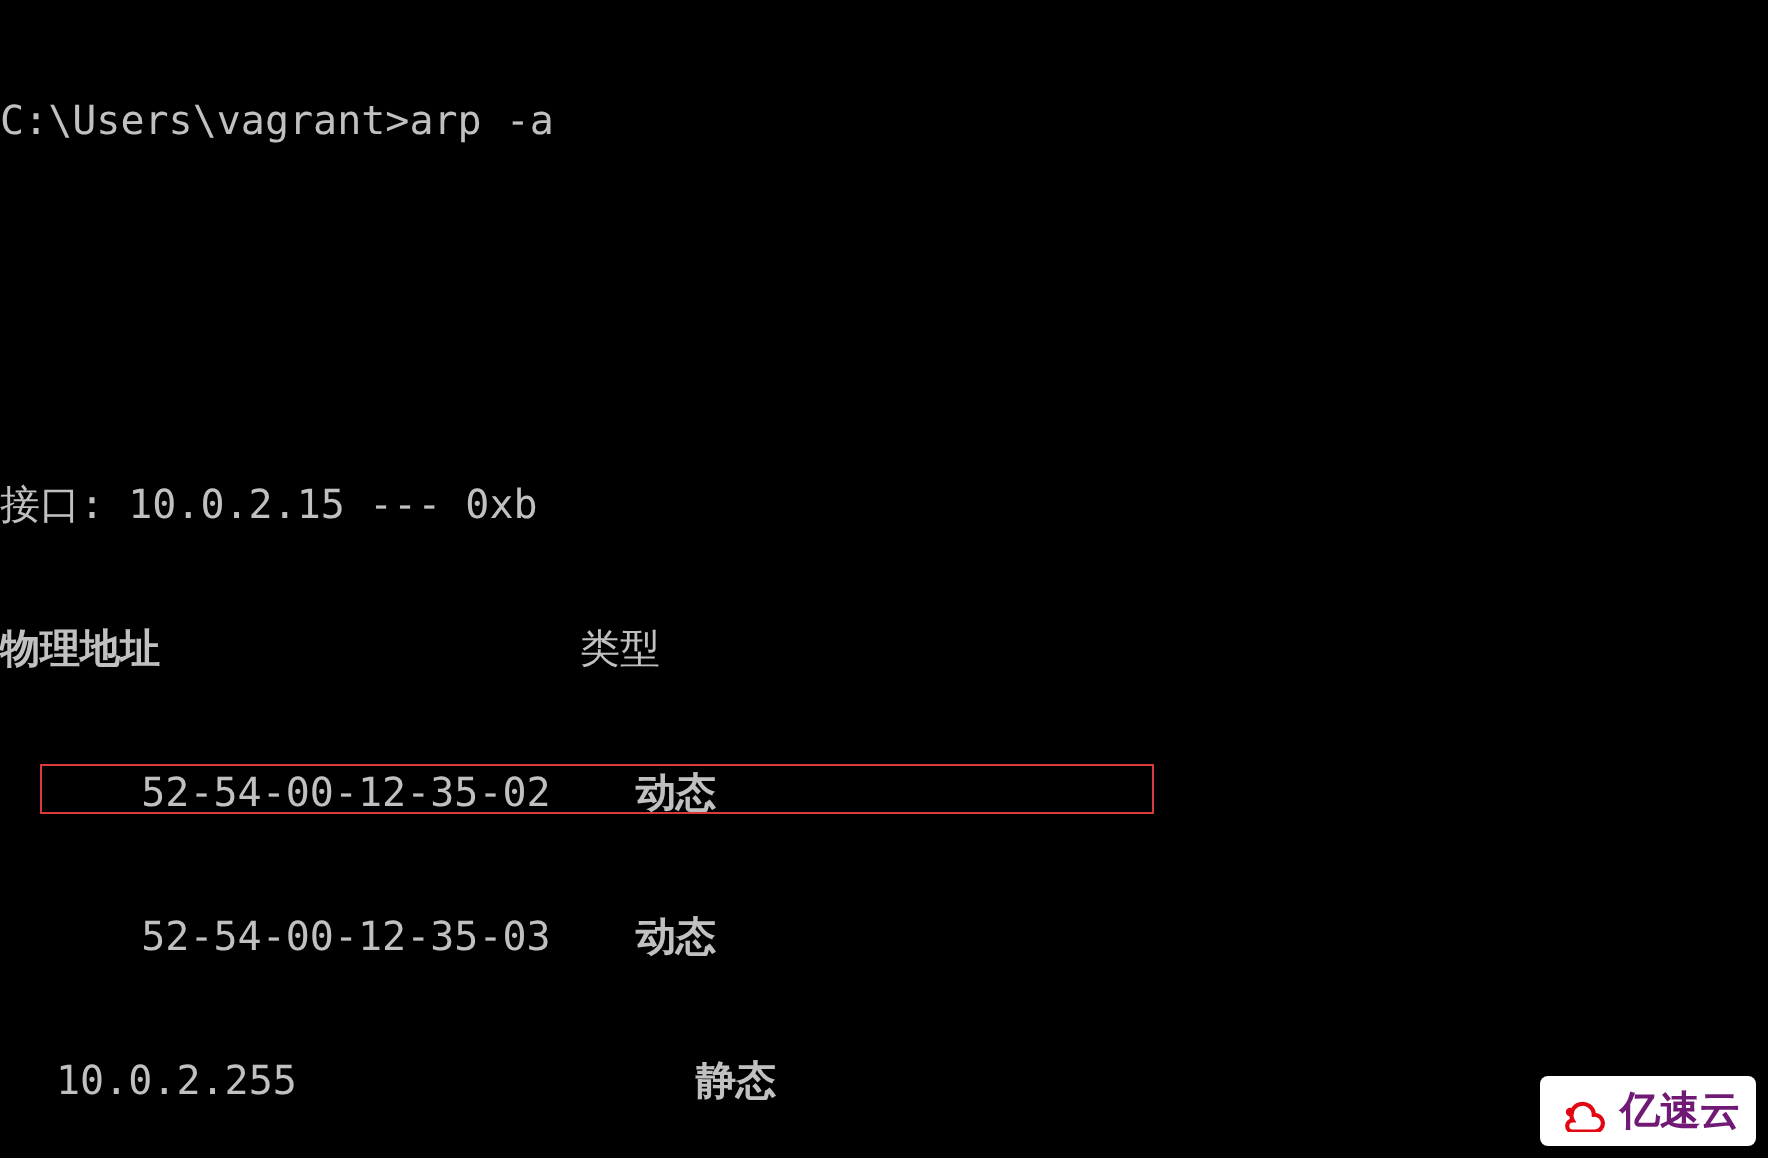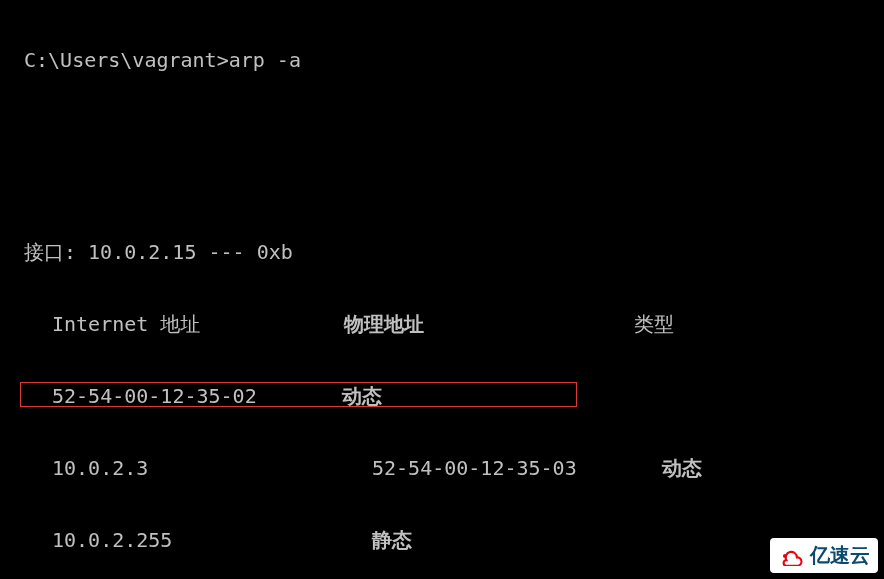--- a/index.html
+++ b/index.html
@@ -15,24 +15,23 @@
       color: #c0c0c0;
       font-size: 20px;
       line-height: 24px;
       white-space: pre;
       padding: 0;
       position: relative;
     }
     .line {
       display: flex;
       position: relative;
-      margin-left: 24px;
     }
     .col-ip  { display:inline-block; width: 320px; }
-    .col-mac { display:inline-block; width: 290px; }
+    .col-mac { display:inline-block; width: 290px; text-align: center; }
     .col-type{ display:inline-block;font-weight:bold; }
     .indent  { display:inline-block; width: 28px; }
     .hdr-ip  { display:inline-block; width: 292px; padding-left:28px; }
     .hdr-mac { display:inline-block; width: 290px; font-weight: bold; }
     .hdr-type{ display:inline-block;text-align:center; }
     .blank-line { height: 24px; }
     .highlight-row {
       position: absolute;
       left: 20px;
       top: 382px;
@@ -47,37 +46,37 @@
       right: 6px;
       bottom: 6px;
       display: flex;
       align-items: center;
       gap: 4px;
       background: #fff;
       padding: 4px 8px;
       border-radius: 4px;
       font-family: "Microsoft YaHei", sans-serif;
       font-size: 20px;
-      color: #0c4a6e;
+      color: #701a75;
       font-weight: 600;
     }
     .watermark svg { width: 28px; height: 20px; }
   </style>
 </head>
 <body>
 
 <div class="terminal">
   <div class="line"><span>C:\Users\vagrant&gt;</span><span>arp -a</span></div>
   <div class="blank-line"></div>
 
   
   <div class="line">接口: 10.0.2.15 --- 0xb</div>
-  <div class="line"><span class="hdr-ip">Internet 地址</span><span class="hdr-mac">物理地址</span><span class="hdr-type">类型</span></div>
+  <div class="line"><span class="hdr-mac">物理地址</span><span class="hdr-type">类型</span></div>
   <div class="line"><span class="indent"></span><span class="col-mac">52-54-00-12-35-02</span><span class="col-type">动态</span></div>
-  <div class="line"><span class="indent"></span><span class="col-ip">10.0.2.3</span><span class="col-mac">52-54-00-12-35-03</span><span class="col-type">动态</span></div>
+  <div class="line"><span class="indent"></span><span class="col-mac">52-54-00-12-35-03</span><span class="col-type">动态</span></div>
   <div class="line"><span class="indent"></span><span class="col-ip">10.0.2.255</span><span class="col-type">静态</span></div>
   
   
   
   
   
 
   
   
   

